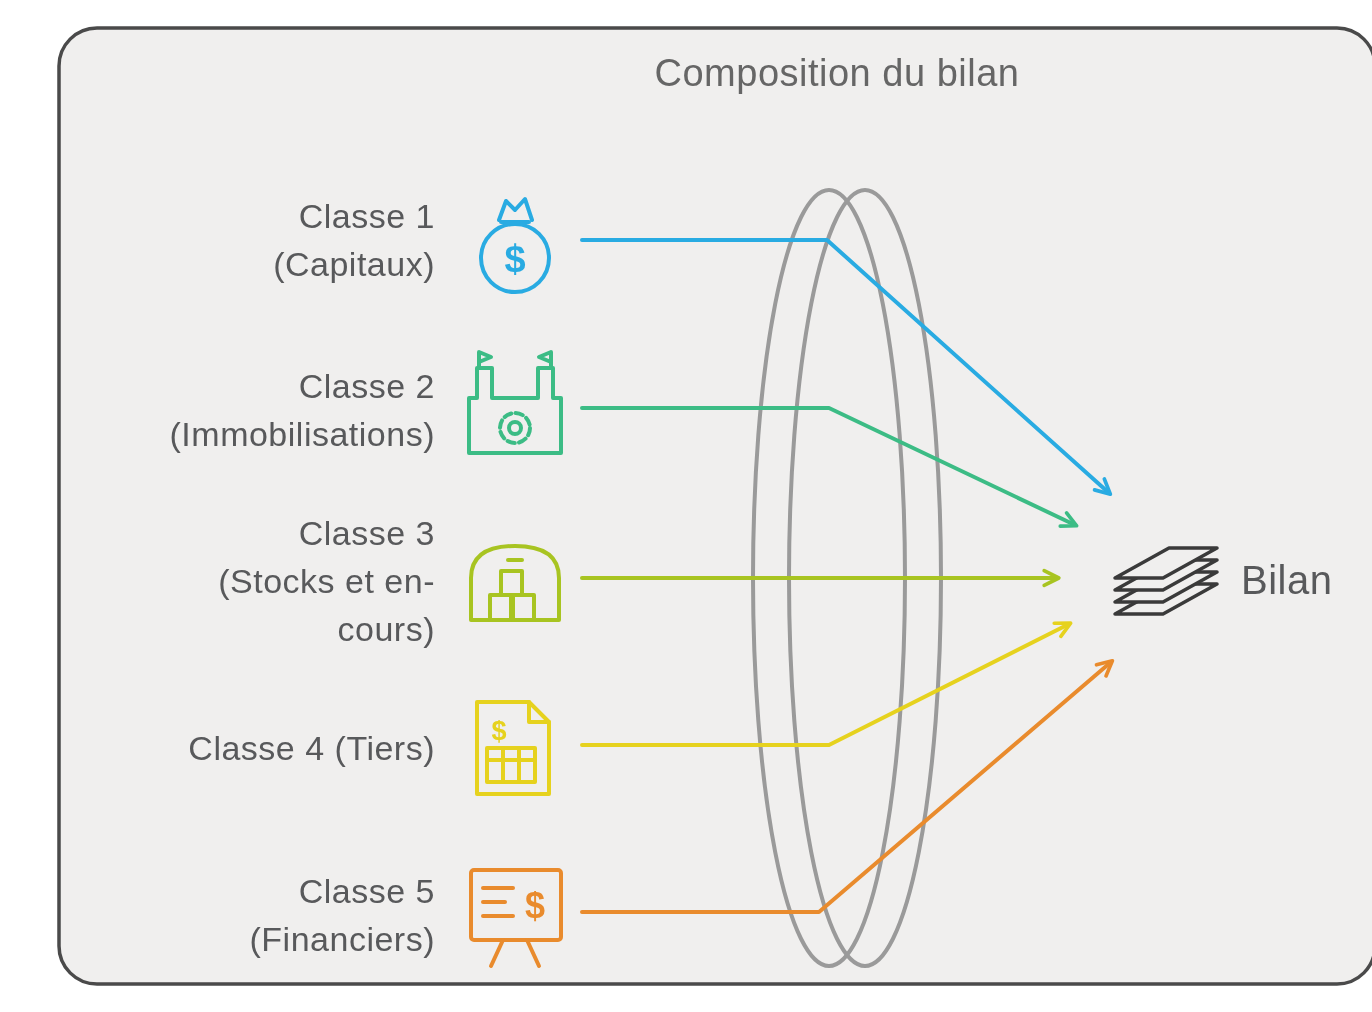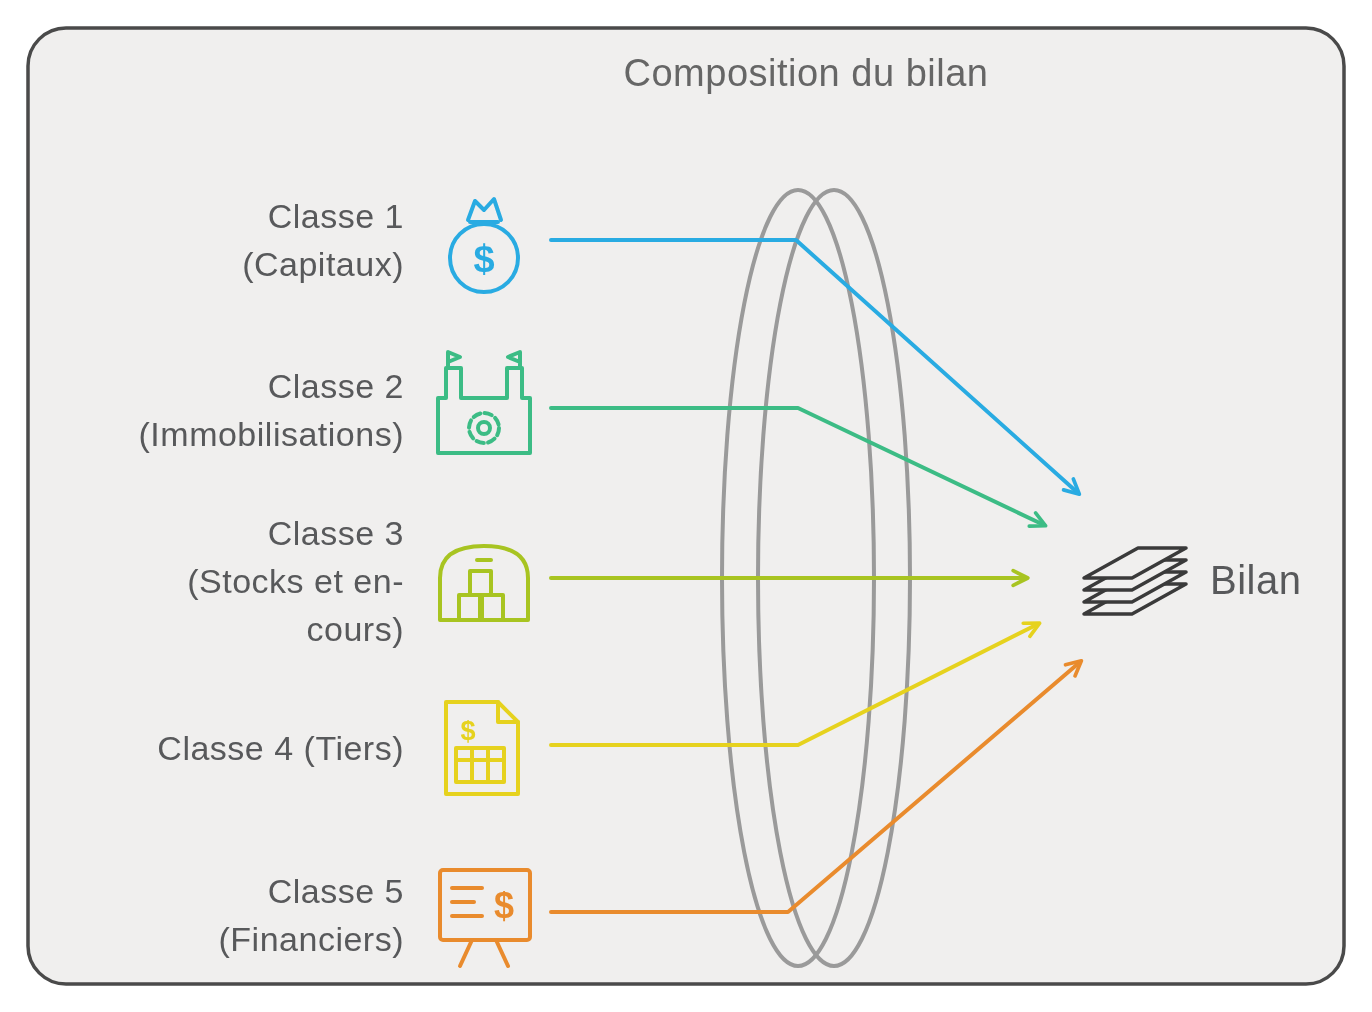--- a/index.html
+++ b/index.html
@@ -1,16 +1,16 @@
 <!DOCTYPE html>
 <html><head>
 <meta charset="utf-8">
 <style>
   html, body { margin: 0; padding: 0; background: #ffffff; }
-  .canvas { width: 1255px; height: 1012px; position: relative; font-family: "Liberation Sans", sans-serif; }
+  .canvas { width: 1255px; height: 1012px; position: relative; font-family: "Liberation Sans", sans-serif; margin-left: 31px; }
   svg { display: block; }
   text { font-family: "Liberation Sans", sans-serif; }
   .label  { font-size: 34px; letter-spacing: 0.5px; }
   .title  { font-size: 38px; letter-spacing: 0.5px; }
   .bilan  { font-size: 40px; letter-spacing: 0.5px; }
   .dollar { font-weight: bold; }
 </style>
 </head>
 <body>
 

